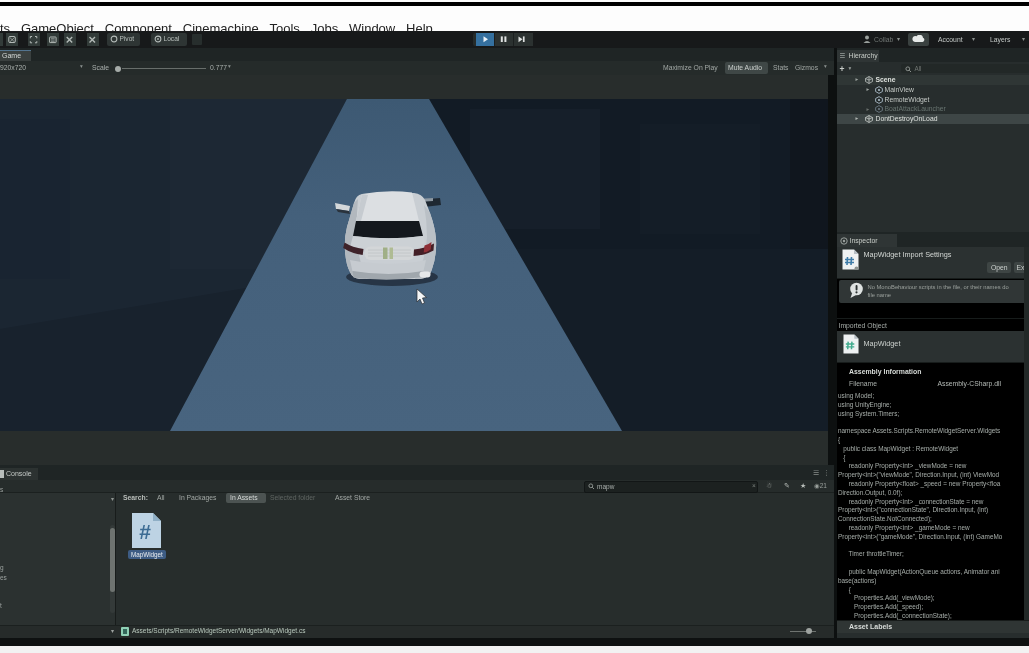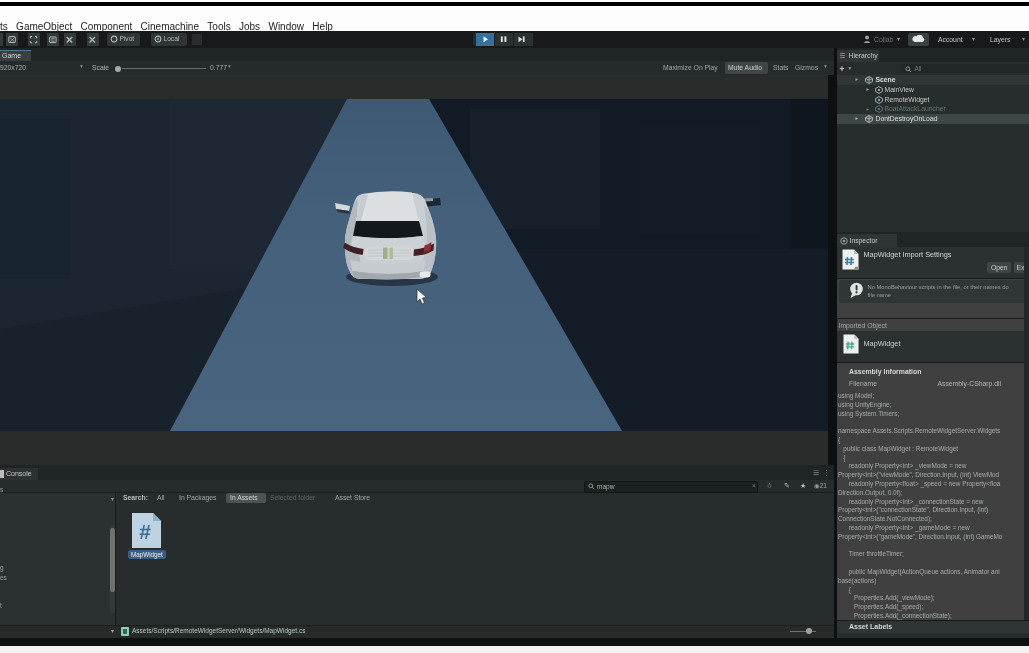--- a/index.html
+++ b/index.html
@@ -8,21 +8,21 @@
   .abs{position:absolute;}
   .tx{position:absolute;white-space:nowrap;}
 </style>
 </head>
 <body>
 <div id="app">
 
   <div class="abs" style="left:0;top:0;width:1029px;height:2px;background:#fdfdfd;"></div>
   <div class="abs" style="left:0;top:2px;width:1029px;height:3.5px;background:#000;"></div>
   <div class="abs" style="left:0;top:5.5px;width:1029px;height:25.5px;background:#fdfdfd;"></div>
-  <div class="tx" style="left:0px;top:20.5px;font-size:10px;color:#222;">ts&nbsp;&nbsp;&nbsp;GameObject&nbsp;&nbsp;&nbsp;Component&nbsp;&nbsp;&nbsp;Cinemachine&nbsp;&nbsp;&nbsp;Tools&nbsp;&nbsp;&nbsp;Jobs&nbsp;&nbsp;&nbsp;Window&nbsp;&nbsp;&nbsp;Help</div>
+  <div class="tx" style="left:0px;top:20.5px;font-size:13px;color:#222;">ts&nbsp;&nbsp;&nbsp;GameObject&nbsp;&nbsp;&nbsp;Component&nbsp;&nbsp;&nbsp;Cinemachine&nbsp;&nbsp;&nbsp;Tools&nbsp;&nbsp;&nbsp;Jobs&nbsp;&nbsp;&nbsp;Window&nbsp;&nbsp;&nbsp;Help</div>
 
   <div class="abs" style="left:0;top:31px;width:1029px;height:17px;background:#17191a;" id="toolbar">
 
     <div class="abs" style="left:0;top:1.5px;width:2.5px;height:13px;background:#323b39;"></div>
     <div class="abs" style="left:6px;top:1.5px;width:12px;height:13px;background:#323b39;"></div>
     <div class="abs" style="left:27.5px;top:1.5px;width:12px;height:13px;background:#323b39;"></div>
     <div class="abs" style="left:47px;top:1.5px;width:12px;height:13px;background:#323b39;"></div>
     <div class="abs" style="left:63.5px;top:1.5px;width:12px;height:13px;background:#323b39;"></div>
     <div class="abs" style="left:86.5px;top:1.5px;width:12px;height:13px;background:#323b39;"></div>
     <svg class="abs" style="left:6px;top:1.5px;" width="95" height="13" viewBox="0 0 95 13">
@@ -276,21 +276,21 @@
       </svg>
     <div class="tx" style="left:48px;top:57px;font-size:6.8px;color:#687470;">BoatAttackLauncher</div>
 
     <div class="abs" style="left:0;top:65.5px;width:192.5px;height:10.5px;background:#3e4646;"></div>
     <div class="tx" style="left:19px;top:67px;font-size:5.5px;color:#aeb4b1;">▸</div>
     <svg class="abs" style="left:28px;top:66.5px;" width="8" height="8" viewBox="0 0 8 8">
         <path d="M4 0.5 L7.5 2.5 V5.5 L4 7.5 L0.5 5.5 V2.5 Z M4 0.5 V4 M0.5 2.5 L4 4 L7.5 2.5 M4 7.5 V4" fill="#49514f" stroke="#c4c9c6" stroke-width="0.8"></path>
       </svg>
     <div class="tx" style="left:39px;top:66.5px;font-size:6.8px;color:#dde1dd;">DontDestroyOnLoad</div>
   </div>
-  <div class="abs" style="left:836.5px;top:232px;width:192.5px;height:406px;background:#404040;overflow:hidden;" id="inspector">
+  <div class="abs" style="left:836.5px;top:232px;width:192.5px;height:406px;background:#000000;overflow:hidden;" id="inspector">
 
     <div class="abs" style="left:0;top:0;width:192.5px;height:14.5px;background:#1f2525;"></div>
     <div class="abs" style="left:0;top:2px;width:60px;height:12.5px;background:#2f3535;"></div>
     <svg class="abs" style="left:3px;top:4.5px;" width="8" height="8" viewBox="0 0 8 8">
         <circle cx="4" cy="4" r="3.2" fill="none" stroke="#9aa09d" stroke-width="1"></circle>
         <circle cx="4" cy="4" r="1.2" fill="#9aa09d"></circle>
       </svg>
     <div class="tx" style="left:13px;top:5px;font-size:6.8px;color:#c9cec9;">Inspector</div>
 
     <div class="abs" style="left:0;top:14.5px;width:192.5px;height:31px;background:#2b3131;"></div>

